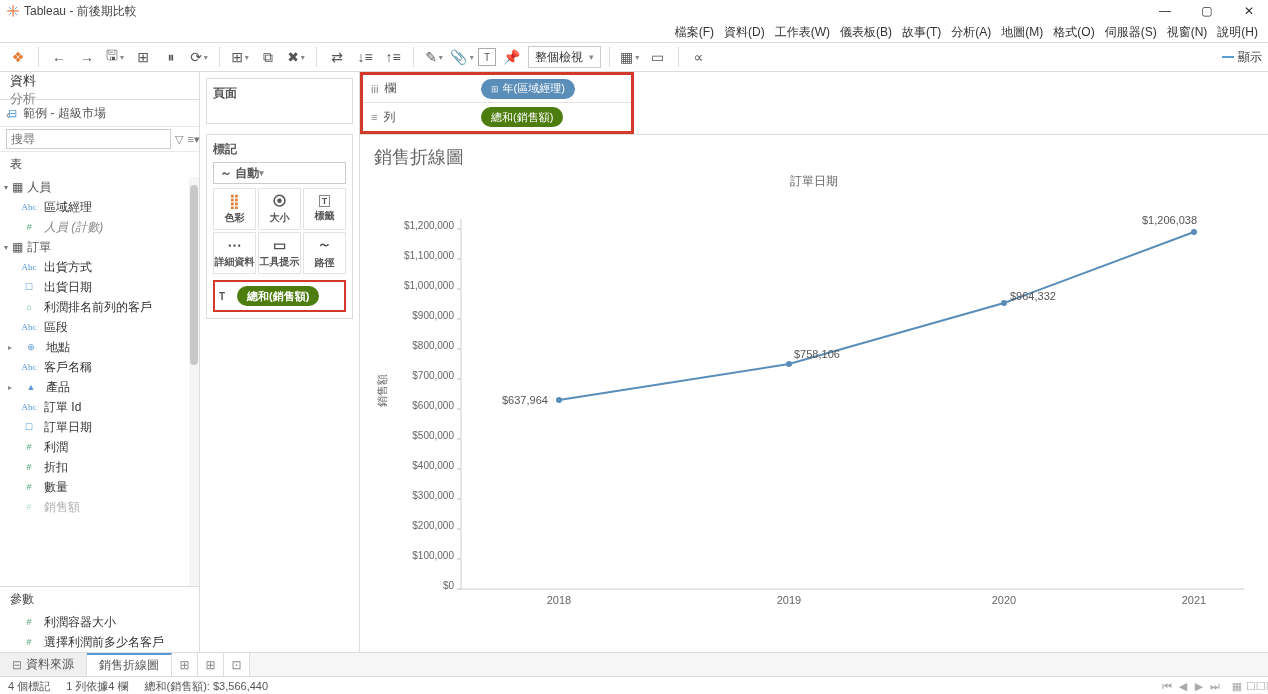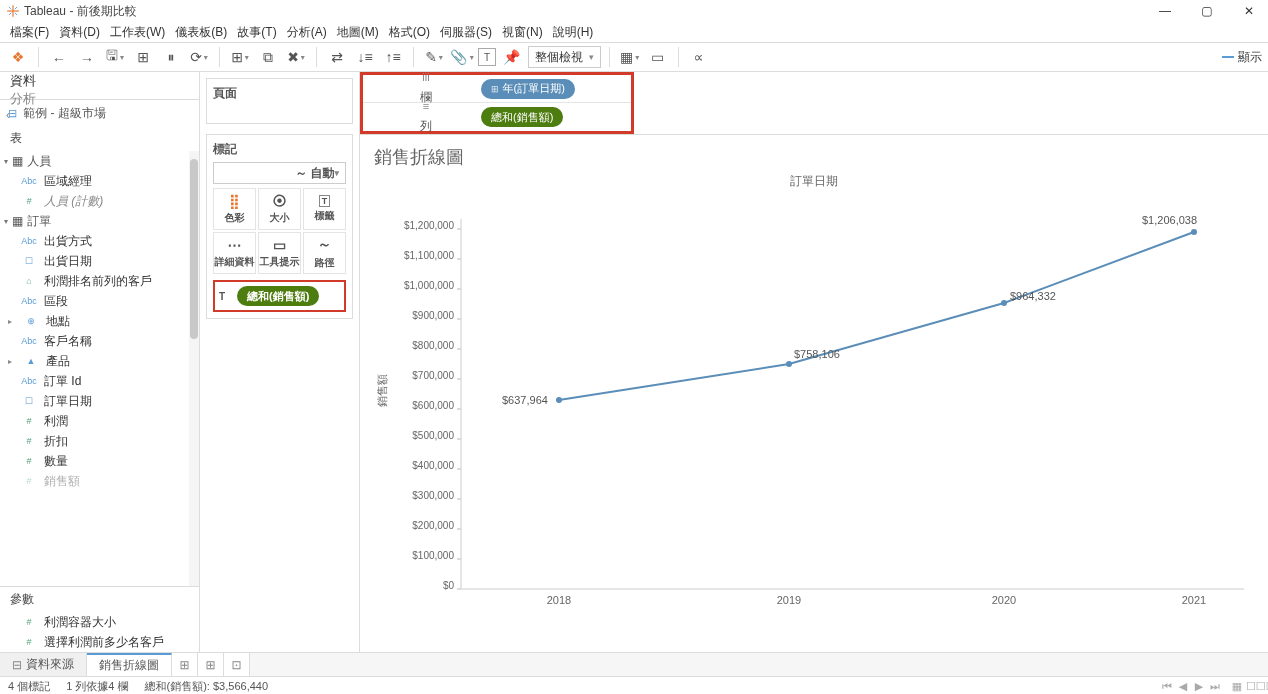--- a/index.html
+++ b/index.html
@@ -6,21 +6,21 @@
   body { width: 1268px; height: 694px; background: #fff; font-size: 12px; color: #333; overflow: hidden; position: relative; }
 
   
   .titlebar { height: 22px; display: flex; align-items: center; padding: 0 6px; }
   .titlebar .logo { width: 14px; height: 14px; margin-right: 4px; }
   .titlebar .title { font-size: 12px; color: #444; }
   .titlebar .winbtns { margin-left: auto; display: flex; gap: 28px; color: #333; font-size: 12px; padding-right: 6px; }
   .winbtns span { width: 14px; text-align: center; }
 
   
-  .menubar { height: 20px; display: flex; align-items: center; gap: 2px; padding: 0 6px; }
+  .menubar { height: 20px; display: flex; align-items: center; gap: 2px; padding: 0 6px; justify-content: flex-end; }
   .menubar span { padding: 0 4px; font-size: 12px; }
 
   
   .toolbar { height: 30px; border-top: 1px solid #dcdcdc; border-bottom: 1px solid #dcdcdc; display: flex; align-items: center; padding: 0 6px; gap: 4px; }
   .toolbar .tbtn { width: 24px; height: 24px; display: flex; align-items: center; justify-content: center; color: #555; font-size: 14px; }
   .toolbar .sep { width: 1px; height: 20px; background: #dcdcdc; margin: 0 4px; }
   .toolbar .drop::after { content: "▾"; font-size: 8px; color: #888; margin-left: 2px; }
   .toolbar .viewsel { border: 1px solid #ccc; height: 22px; display: flex; align-items: center; padding: 0 6px; gap: 6px; font-size: 12px; }
   .toolbar .showbtn { margin-left: auto; display: flex; align-items: center; gap: 4px; font-size: 12px; }
   .showline { width: 12px; height: 2px; background: #5a9bd5; }
@@ -36,54 +36,54 @@
   .lefthead .collapse { width: 16px; display: flex; align-items: center; justify-content: center; color: #888; }
   .dsname { height: 26px; display: flex; align-items: center; padding: 0 8px; gap: 6px; color: #555; }
   .dsicon { color: #5a9bd5; font-size: 11px; }
   .searchrow { height: 26px; display: flex; align-items: center; padding: 0 6px; gap: 4px; border-top: 1px solid #e8e8e8; border-bottom: 1px solid #e8e8e8; }
   .searchrow input { flex: 1; border: 1px solid #ccc; height: 20px; padding: 0 4px; font-size: 12px; background: #fff; }
   .searchrow .sbtn { width: 16px; text-align: center; color: #777; font-size: 11px; }
   .section-label { padding: 4px 10px; font-size: 12px; color: #444; }
   .fields { flex: 1; overflow: hidden; position: relative; }
   .fld { display: flex; align-items: center; height: 20px; padding-left: 20px; gap: 6px; font-size: 12px; color: #333; }
   .fld .ico { width: 18px; font-size: 9px; text-align: center; }
-  .fld .ico.dim { color: #5a9bd5; }
+  .fld .ico.dim { color: #5a9bd5; font-family: Liberation Serif, serif; }
   .fld .ico.meas { color: #4fa47a; }
   .fld.italic { font-style: italic; color: #888; }
   .tablehdr { display: flex; align-items: center; height: 20px; padding-left: 4px; gap: 4px; color: #555; font-size: 12px;}
   .tablehdr .tri { font-size: 8px; color: #777; }
   .fields .scrollbar { position: absolute; right: 0; top: 0; width: 10px; height: 100%; background: #f5f5f5; }
   .fields .thumb { position: absolute; right: 1px; top: 8px; width: 8px; height: 180px; background: #c8c8c8; border-radius: 4px; }
   .params-sec { border-top: 1px solid #dcdcdc; }
 
   
   .midcol { width: 160px; border-right: 1px solid #dcdcdc; display: flex; flex-direction: column; padding: 6px; gap: 10px; }
   .card { border: 1px solid #dcdcdc; padding: 6px; font-size: 12px; color: #555; font-weight: bold; }
   .card .cardtitle { font-size: 12px; margin-bottom: 4px; }
   .card.pages { height: 46px; }
   .card.filters { height: 60px; }
   .card.marks { }
-  .markselect { border: 1px solid #ccc; height: 22px; display: flex; align-items: center; padding: 0 6px; justify-content: flex-end; margin-bottom: 4px; background: #fff; }
+  .markselect { border: 1px solid #ccc; height: 22px; display: flex; align-items: center; padding: 0 6px; justify-content: flex-start; margin-bottom: 4px; background: #fff; }
   .markgrid { display: grid; grid-template-columns: repeat(3, 1fr); gap: 2px; }
   .markcell { border: 1px solid #e4e4e4; height: 42px; display: flex; flex-direction: column; align-items: center; justify-content: center; gap: 2px; font-size: 10px; color: #555; background: #fff;}
   .markcell .mi { font-size: 14px; }
   .markpill-wrap { border: 2px solid #d23a2a; padding: 4px; margin-top: 6px; }
   .markpill { display: flex; align-items: center; gap: 4px; }
   .markpill .pico { width: 14px; font-size: 10px; color: #555; }
   .pill { border-radius: 10px; height: 20px; display: flex; align-items: center; padding: 0 10px; color: #fff; font-size: 11px; }
   .pill.green { background: #4d7c0f; }
   .pill.blue { background: #5a8db8; }
 
   
   .viewarea { flex: 1; display: flex; flex-direction: column; }
   .shelves { border-bottom: 1px solid #dcdcdc; }
   .shelves .shelfrow-wrap { border: 3px solid #d23a2a; width: 274px; margin-left: 0; }
   .shelfrow { display: flex; align-items: center; height: 28px; border-bottom: 1px solid #e4e4e4; }
   .shelfrow:last-child { border-bottom: none; }
-  .shelflabel { width: 118px; display: flex; align-items: center; gap: 6px; padding-left: 8px; font-size: 12px; color: #555; flex-direction: column; }
+  .shelflabel { width: 118px; display: flex; align-items: center; gap: 6px; padding-left: 8px; font-size: 12px; color: #555; }
   .shelflabel .si { font-size: 11px; color: #888; }
   .shelfdrop { display: flex; align-items: center; gap: 4px; }
   .pillfield { display: flex; align-items: center; gap: 4px; }
   .pillfield .pre { font-size: 9px; color: #fff; opacity: .8; }
 
   .charthdr { padding: 10px 14px 4px; }
   .charttitle { font-size: 18px; color: #666; }
   .chartsubtitle { text-align: center; font-size: 12px; color: #666; margin-top: 4px; }
   .chart { position: relative; height: 410px; margin: 0 10px; }
   .chart svg { width: 100%; height: 100%; }
@@ -183,20 +183,25 @@
     <div class="lefthead">
       <div class="tab">資料</div>
       <div style="width:1px;background:#dcdcdc"></div>
       <div class="tab inactive">分析</div>
       <div class="collapse">‹</div>
     </div>
     <div class="dsname">
       <span class="dsicon">⊟</span>
       <span>範例 - 超級市場</span>
     </div>
+    <div class="searchrow">
+      <input placeholder="搜尋" style="">
+      <span class="sbtn">▽</span>
+      <span class="sbtn">≡▾</span>
+    </div>
     <div class="section-label">表</div>
 
     <div class="fields">
       <div class="scrollbar">
           <div class="thumb"></div>
         </div>
 
       <div class="tablehdr">
           <span class="tri">▾</span>
           <span>▦</span>
@@ -334,21 +339,21 @@
     <div class="shelves">
       <div class="shelves shelfrow-wrap">
         <div class="shelfrow">
           <div class="shelflabel">
               <span class="si">iii</span>
               <span>欄</span>
             </div>
           <div class="shelfdrop">
             <div class="pill blue pillfield">
                 <span class="pre">⊞</span>
-                <span>年(訂單日期)</span>
+                <span>年(區域經理)</span>
               </div>
           </div>
         </div>
         <div class="shelfrow">
           <div class="shelflabel">
               <span class="si">≡</span>
               <span>列</span>
             </div>
           <div class="shelfdrop">
             <div class="pill green pillfield">

